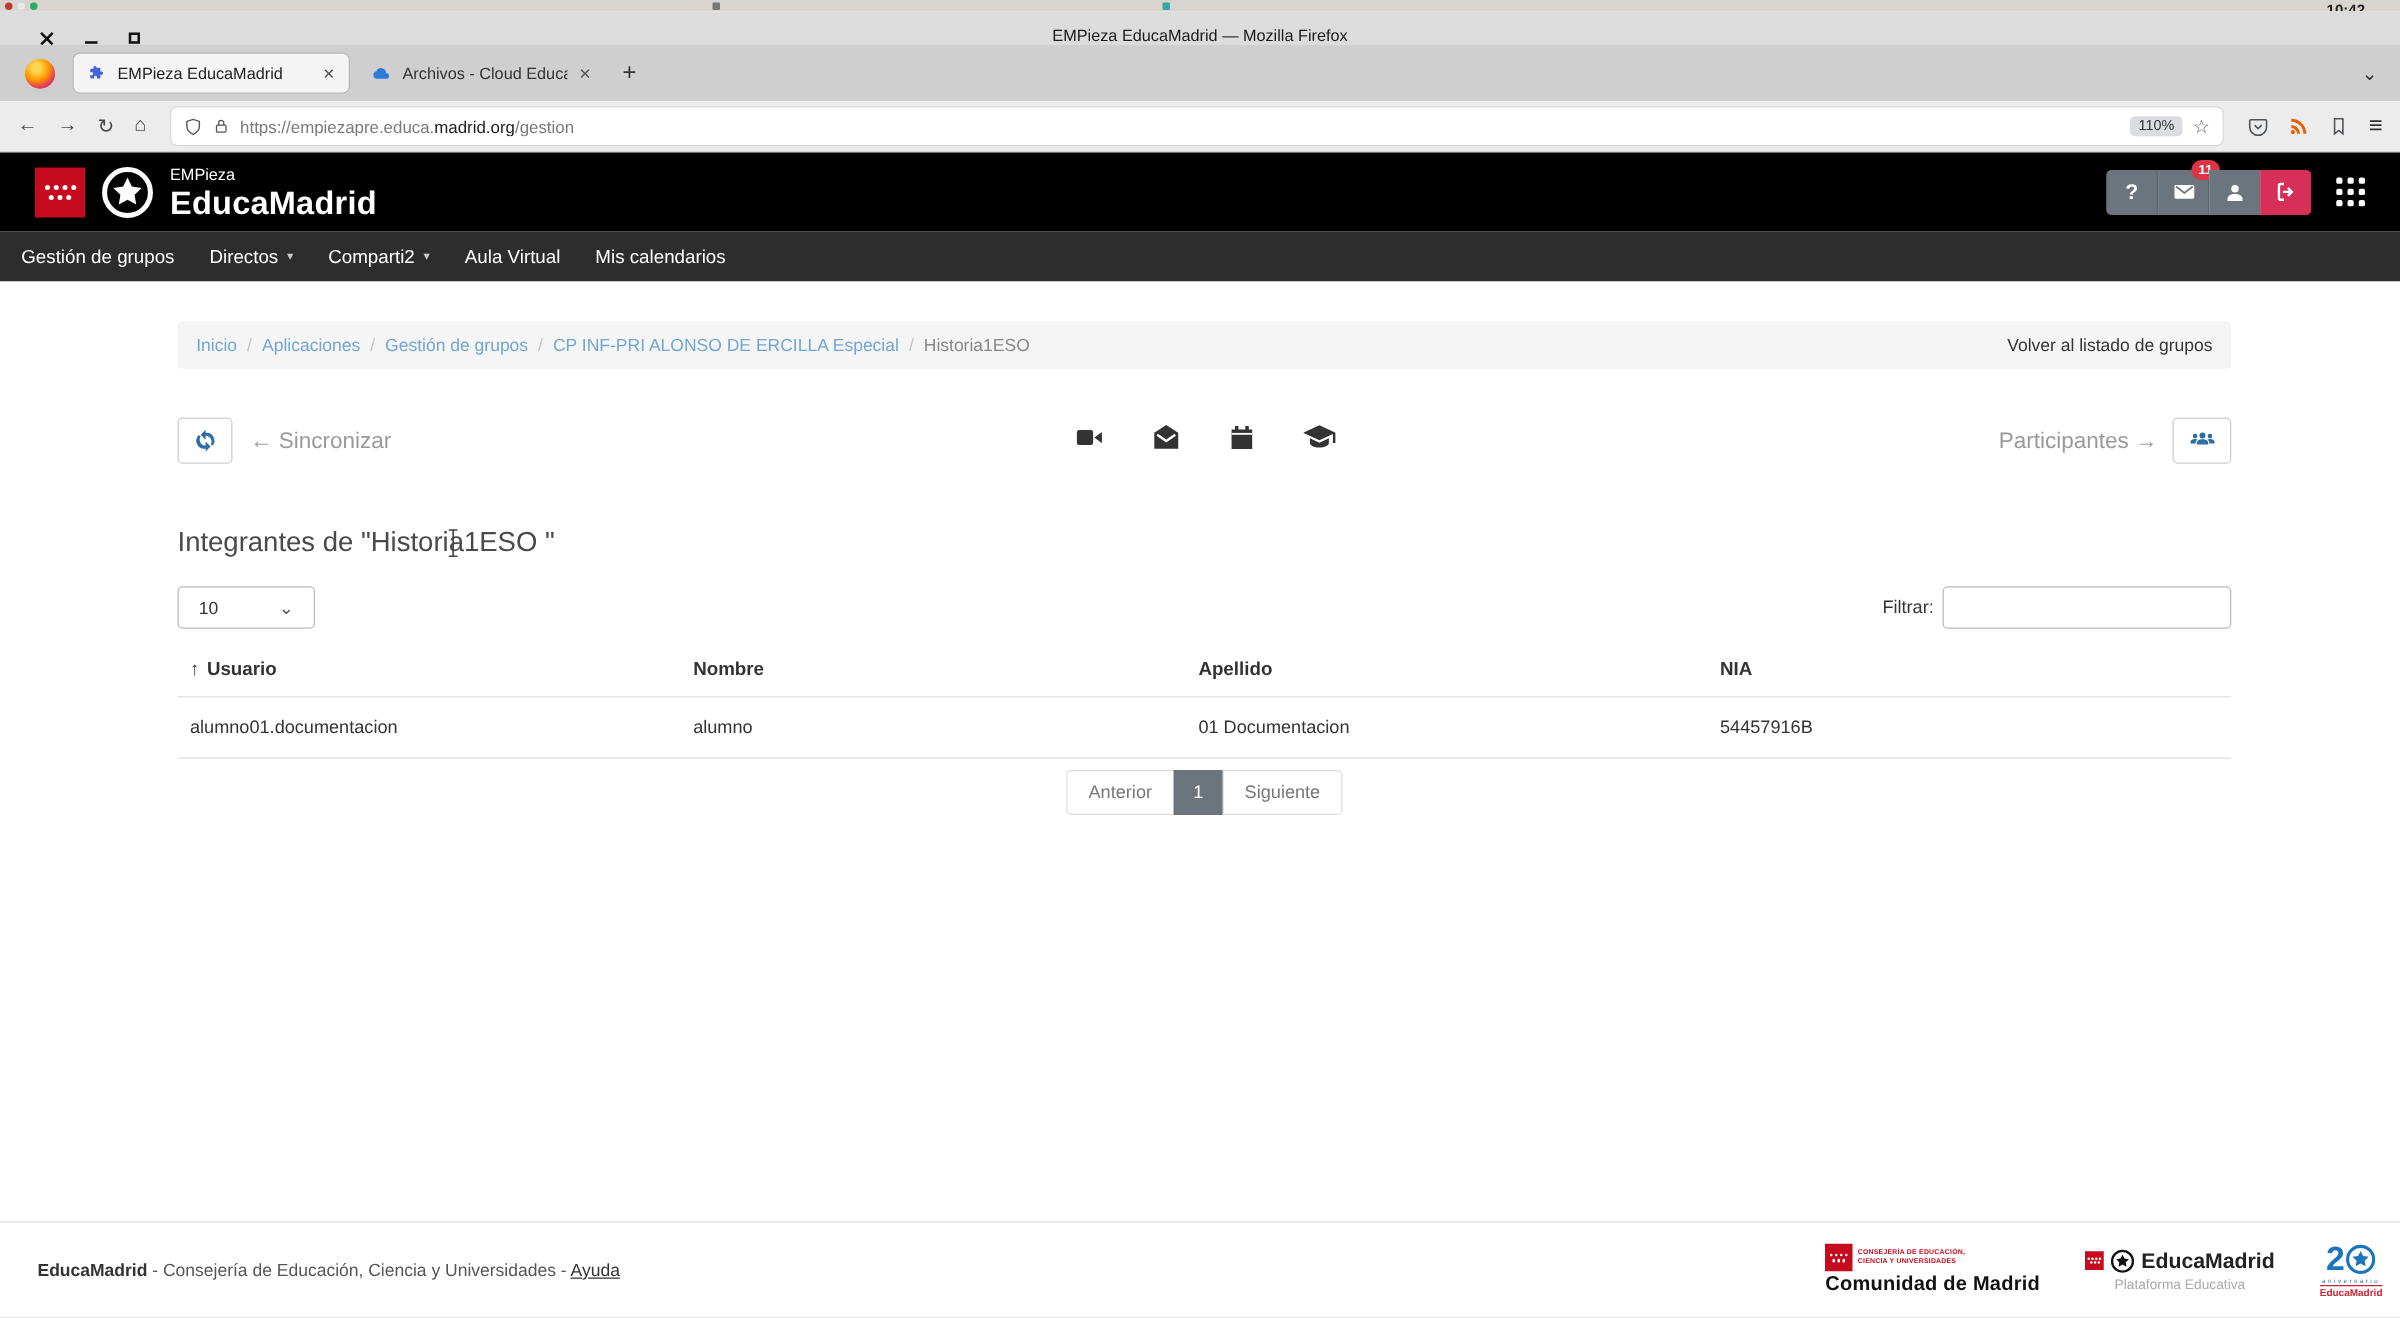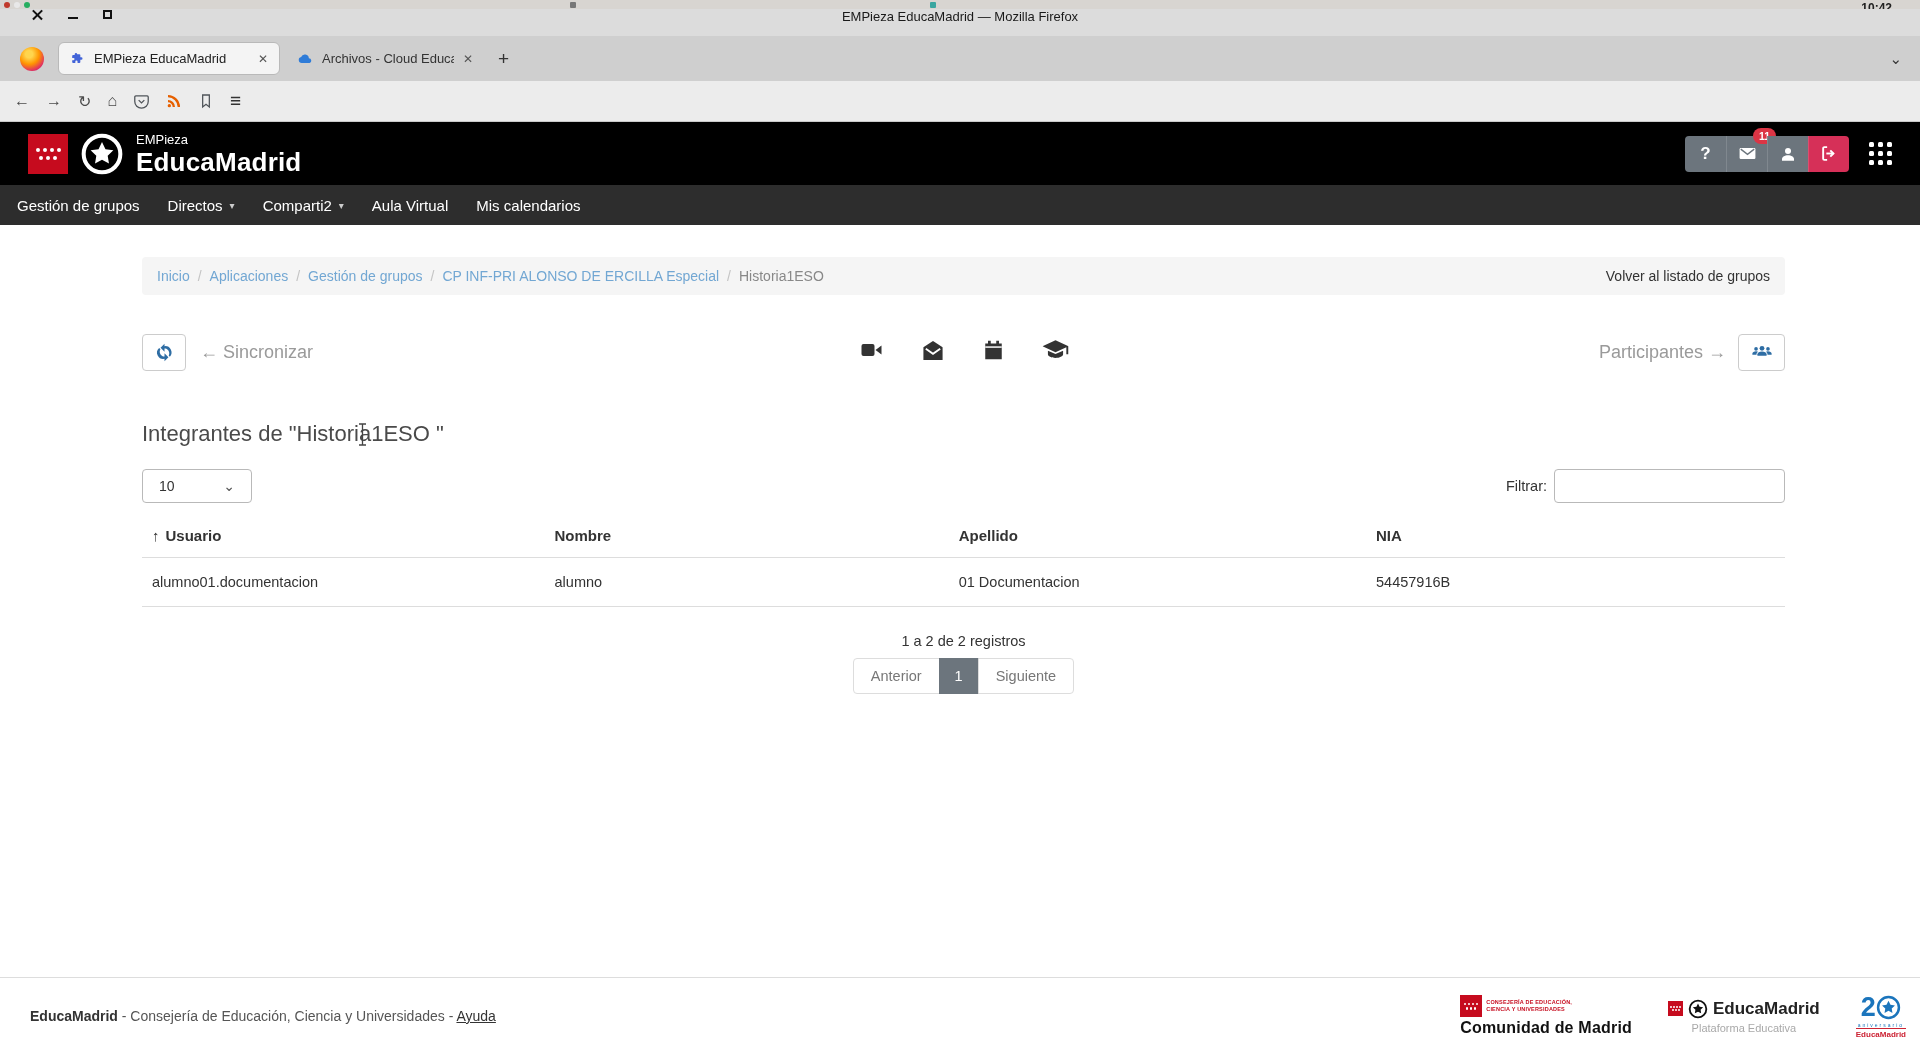--- a/index.html
+++ b/index.html
@@ -5,21 +5,21 @@
   *{margin:0;padding:0;box-sizing:border-box}
   body{font-family:"Liberation Sans",sans-serif;background:#888}
   .screen{width:1920px;height:1054px;background:#fff;position:relative;overflow:hidden}
 
   
   .sys-strip{height:9px;background:#d8d5d1;position:relative;overflow:hidden}
   .sys-dot{position:absolute;top:2px;width:6px;height:6px;border-radius:50%}
   .sys-clock{position:absolute;right:28px;top:1px;font-size:12px;font-weight:700;color:#222}
 
   
-  .titlebar{height:27px;background:#dcdcdc;display:flex;align-items:flex-start;position:relative}
+  .titlebar{height:27px;background:#dcdcdc;display:flex;align-items:flex-end;position:relative}
   .win-controls{display:flex;gap:25px;padding-left:32px;align-items:center;z-index:2}
   .win-close{width:11px;height:11px;position:relative}
   .win-close::before,.win-close::after{content:"";position:absolute;left:-1px;top:5px;width:13px;height:1.8px;background:#111}
   .win-close::before{transform:rotate(45deg)}
   .win-close::after{transform:rotate(-45deg)}
   .win-min{width:10px;height:2px;background:#111;margin-top:7px}
   .win-max{width:9px;height:9px;border:2px solid #111}
   .window-title{position:absolute;left:0;right:0;text-align:center;font-size:13px;color:#1a1a1a}
 
   
@@ -179,20 +179,32 @@
     </div>
     <span class="newtab">+</span>
     <span class="tab-overflow">⌄</span>
   </div>
 
   <div class="urlbar">
     <span class="nav-glyph">←</span>
     <span class="nav-glyph">→</span>
     <span class="nav-glyph">↻</span>
     <span class="nav-glyph">⌂</span>
+    <div class="url-field">
+      <svg width="15" height="15" viewBox="0 0 24 24" fill="none" stroke="currentColor" stroke-width="1.8">
+          <path d="M12 2.5 20 5v6.5c0 4.6-3.2 7.8-8 10-4.8-2.2-8-5.4-8-10V5l8-2.5z"></path>
+        </svg>
+      <svg width="14" height="14" viewBox="0 0 24 24" fill="none" stroke="currentColor" stroke-width="1.8">
+          <rect x="5.5" y="10.5" width="13" height="9.5" rx="1.5"></rect>
+          <path d="M8.5 10.5V7.5a3.5 3.5 0 0 1 7 0v3"></path>
+        </svg>
+      <span class="url-text"><span>https://empiezapre.educa.</span><span class="url-domain">madrid.org</span><span>/gestion</span></span>
+      <span class="zoom-pill">110%</span>
+      <span class="star-glyph">☆</span>
+    </div>
     <span class="chrome-icon">
         <svg width="17" height="17" viewBox="0 0 24 24" fill="none" stroke="currentColor" stroke-width="1.8">
           <path d="M4 4h16a1.5 1.5 0 0 1 1.5 1.5V12A9.5 9.5 0 0 1 2.5 12V5.5A1.5 1.5 0 0 1 4 4z"></path>
           <path d="M8 10l4 4 4-4"></path>
         </svg>
       </span>
     <span class="chrome-icon">
         <svg width="16" height="16" viewBox="0 0 24 24" fill="#e66000">
           <circle cx="5" cy="19" r="2.5"></circle>
           <path d="M3 10.5V14a7 7 0 0 1 7 7h3.5A10.5 10.5 0 0 0 3 10.5z"></path>
@@ -382,21 +394,20 @@
       <tbody>
         <tr>
           <td>alumno01.documentacion</td>
           <td>alumno</td>
           <td>01 Documentacion</td>
           <td>54457916B</td>
         </tr>
       </tbody>
     </table>
 
-    <div class="records-info">1 a 2 de 2 registros</div>
 
     <div class="pagination">
       <span class="pg first">Anterior</span>
       <span class="pg active">1</span>
       <span class="pg last">Siguiente</span>
     </div>
 
   </div>
 
   <footer>

